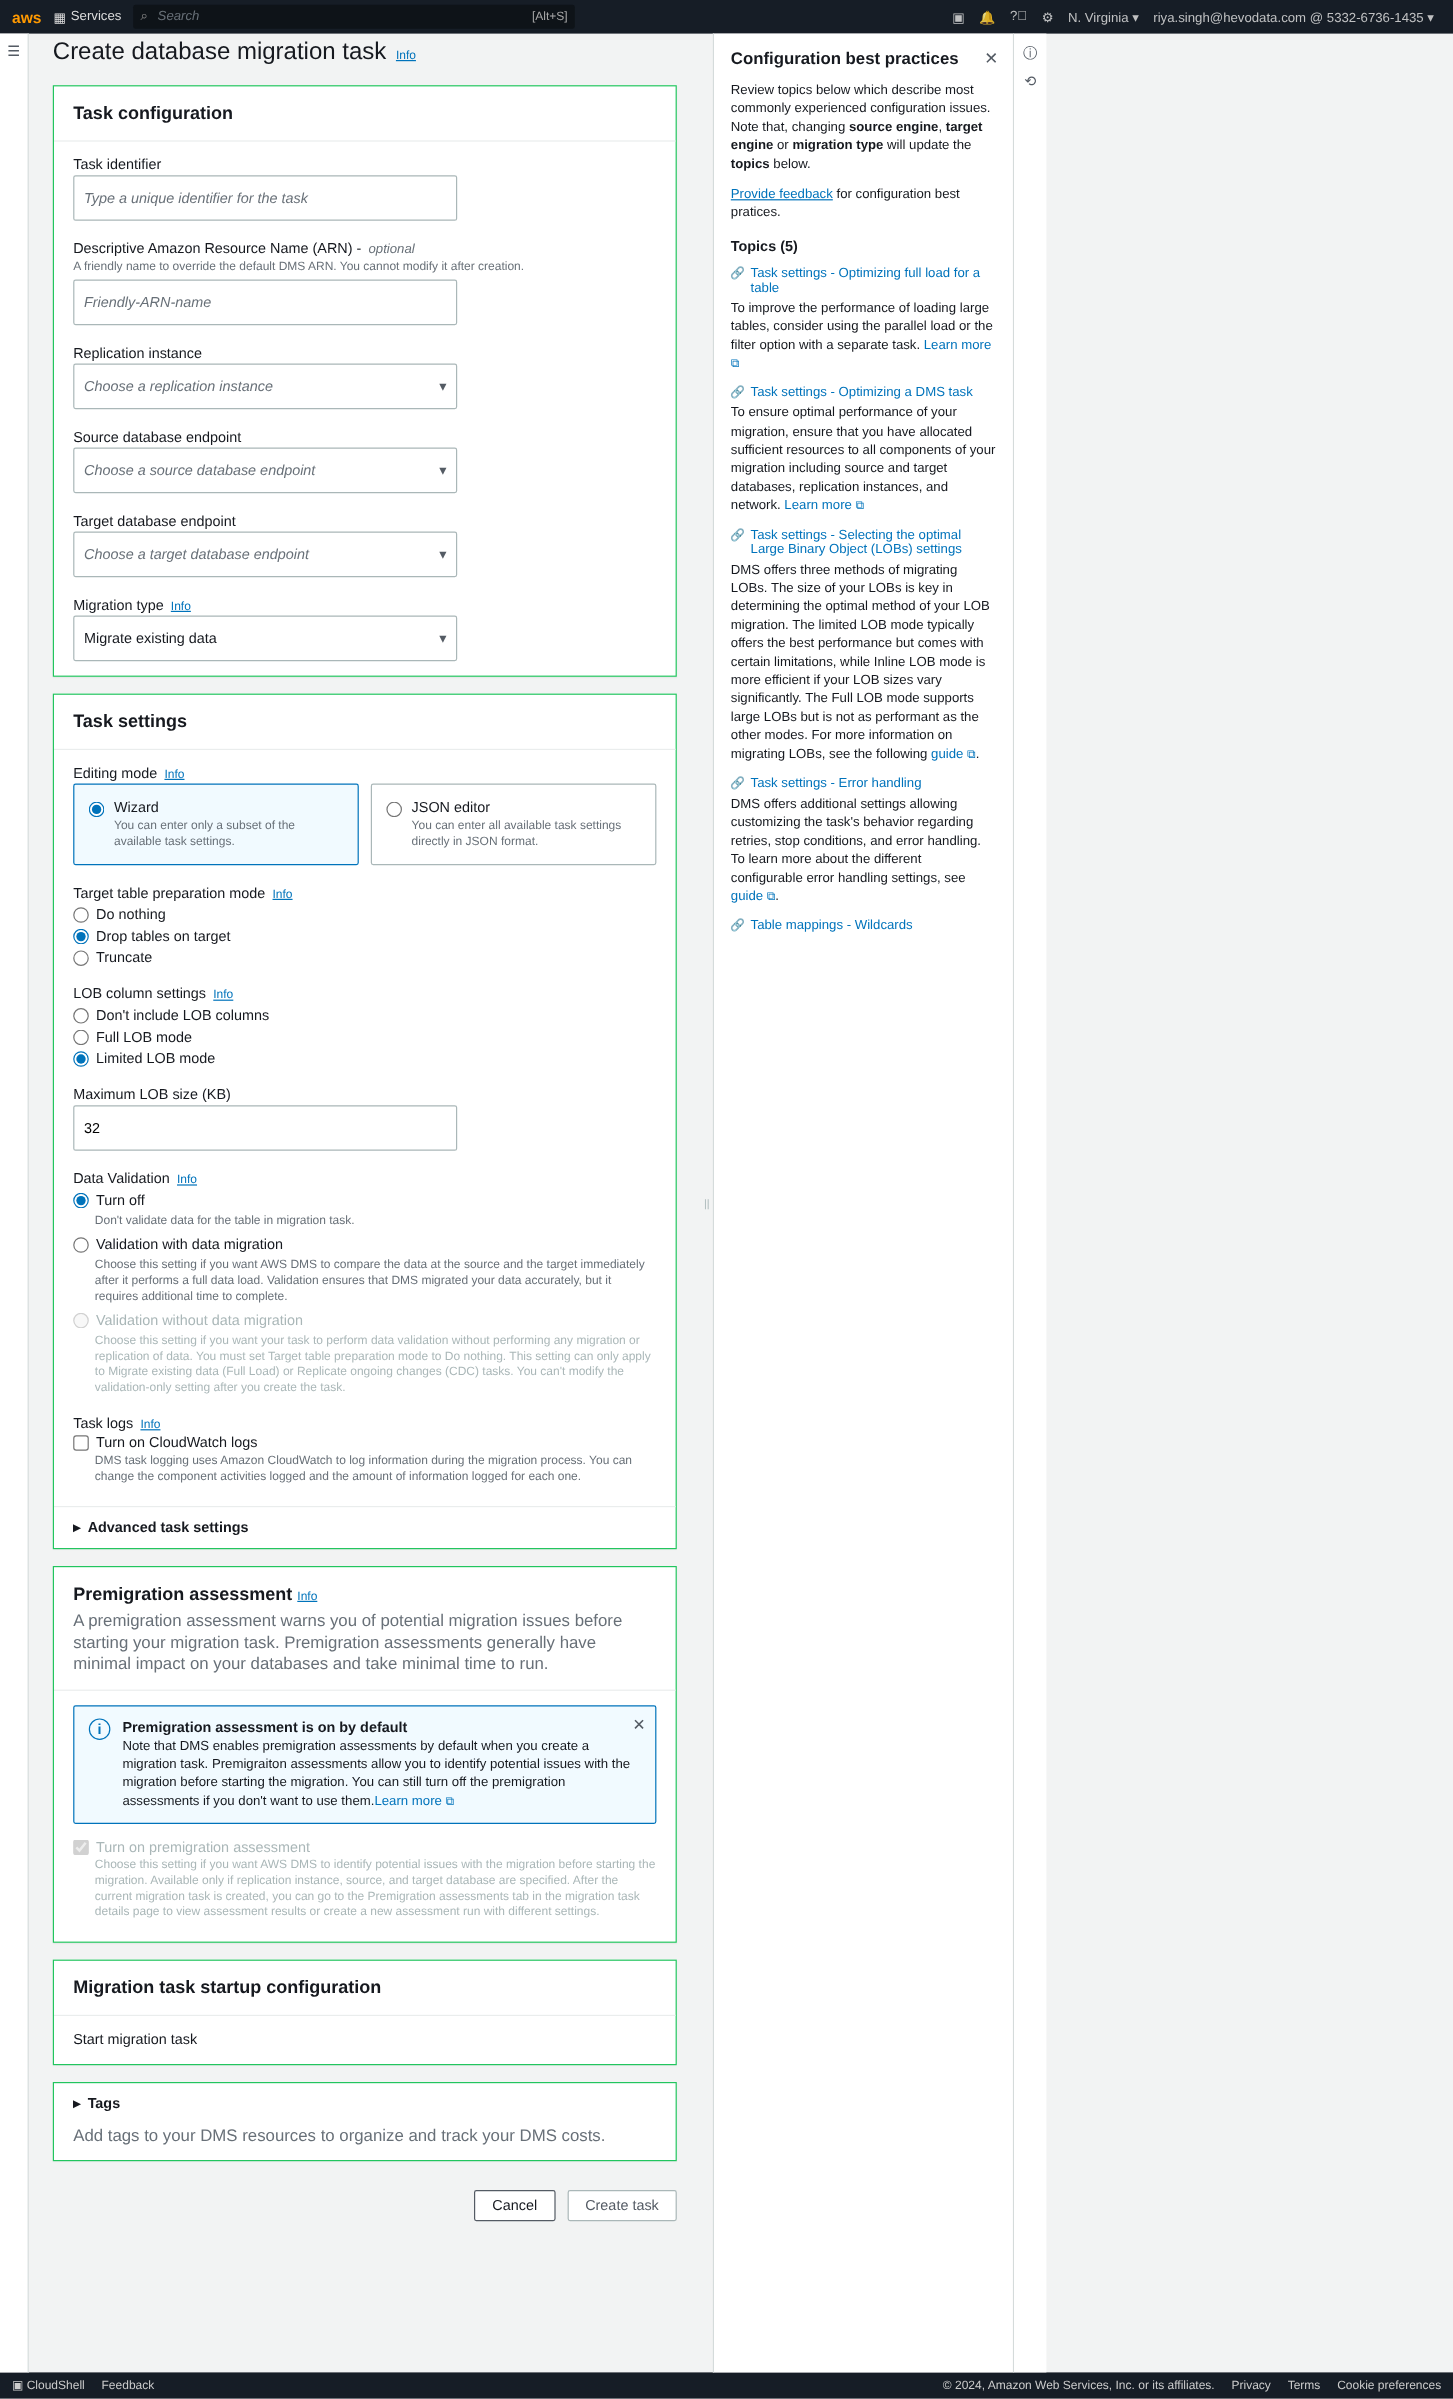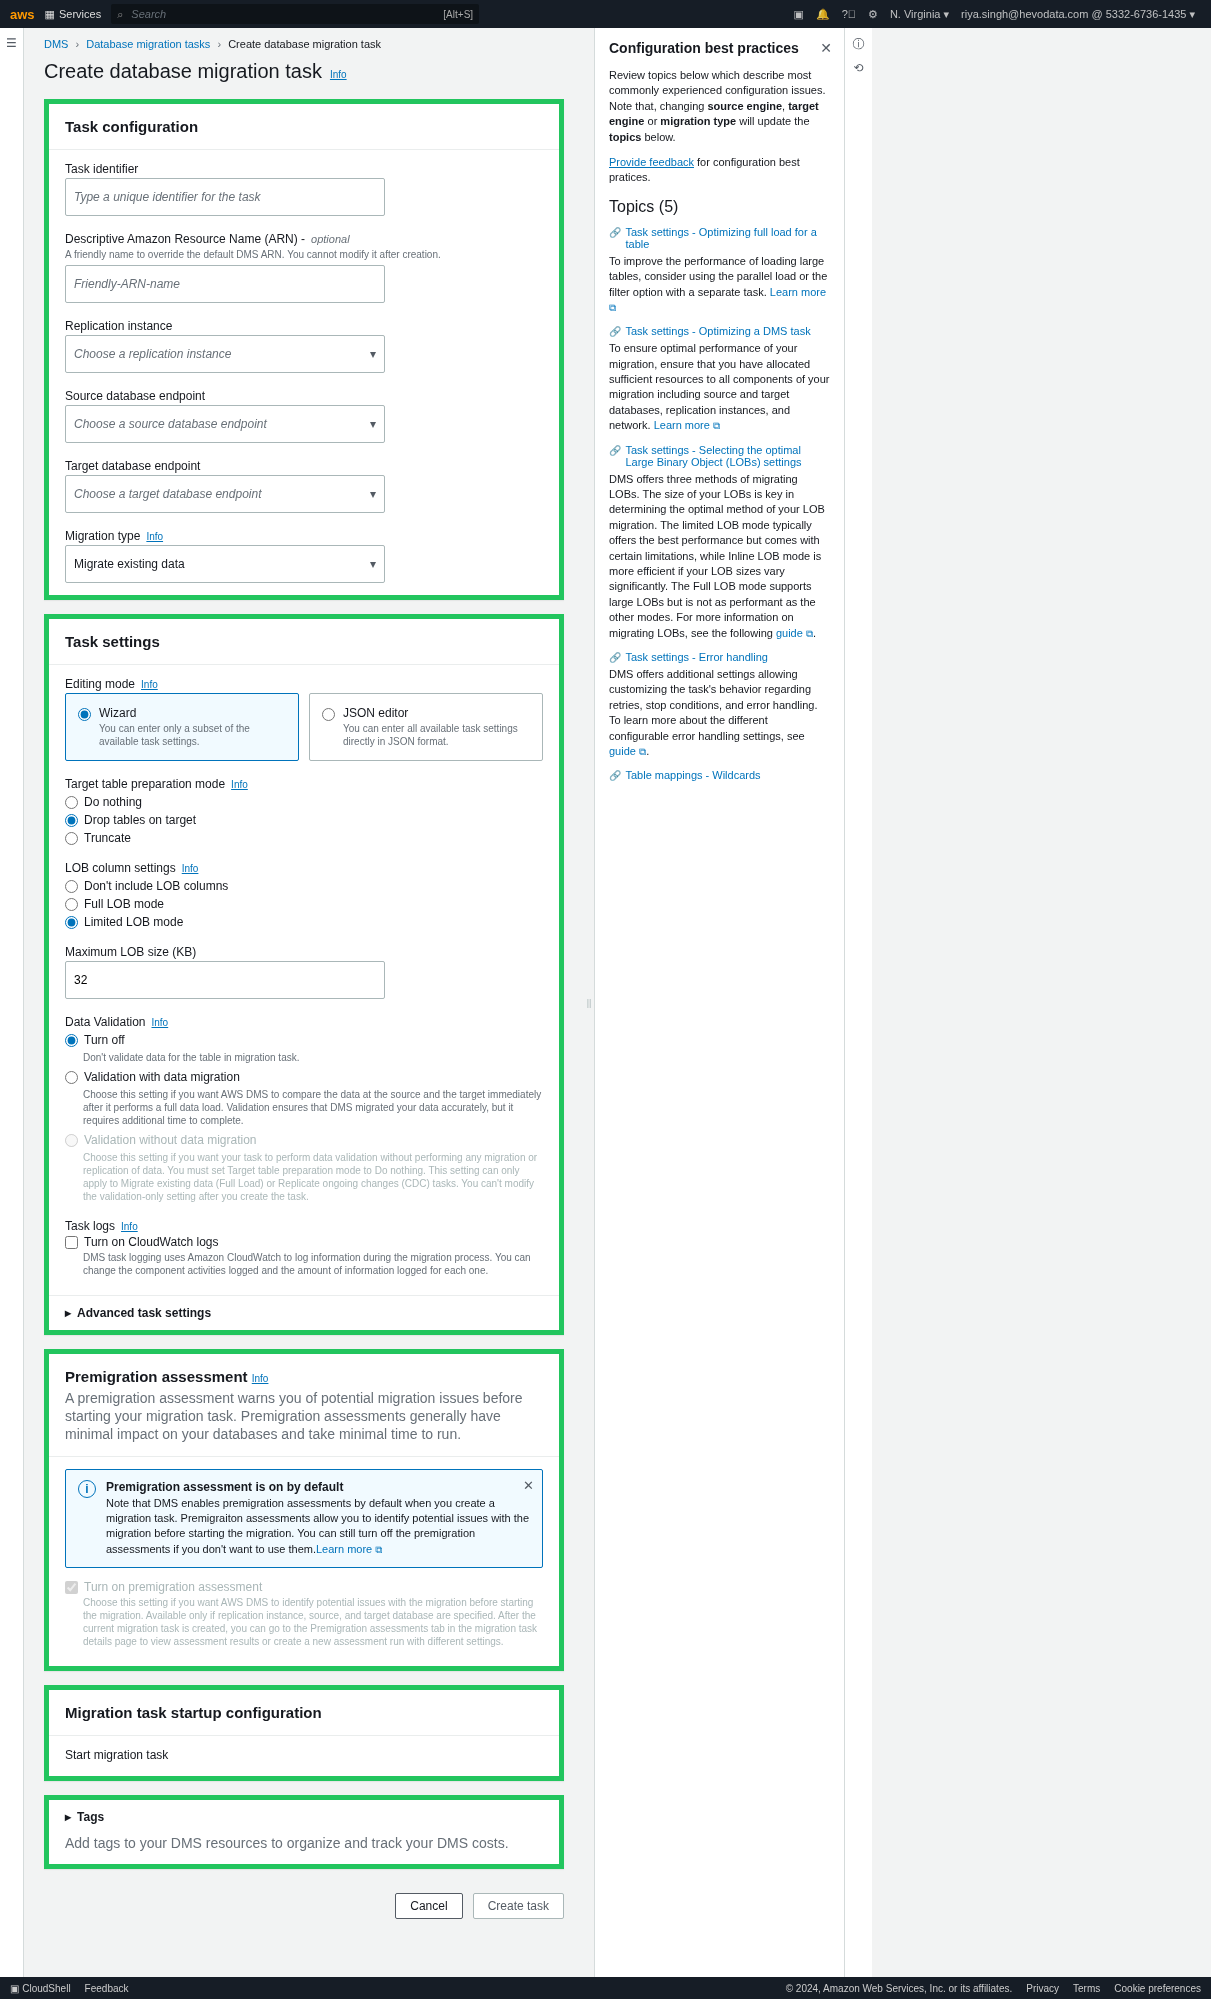--- a/index.html
+++ b/index.html
@@ -13,21 +13,21 @@
 .topnav .spacer{flex:1}
 .topnav .icon-btn{margin:0 6px;opacity:.85}
 .layout{display:flex;min-height:calc(100vh - 28px - 22px)}
 .nav-toggle{width:24px;background:#fff;border-right:1px solid #d5dbdb;display:flex;align-items:flex-start;justify-content:center;padding-top:8px;color:#545b64}
 .main{flex:1;padding:0;max-width:560px;margin:0}
 .breadcrumbs{padding:10px 20px 6px;font-size:11px}
 .breadcrumbs a{color:#0073bb;text-decoration:none}
 .breadcrumbs .sep{color:#687078;margin:0 4px}
 .page-title{padding:4px 20px 16px;font-size:20px;font-weight:400;display:flex;align-items:baseline;gap:8px}
 .page-title .info{color:#0073bb;font-size:10px;font-weight:normal}
-.panel{background:#fff;border:5px solid #22c55e;margin:0 0 14px 0;box-shadow:0 1px 1px rgba(0,0,0,.05)}
+.panel{background:#fff;border:1px solid #22c55e;margin:0 0 14px 0;box-shadow:0 1px 1px rgba(0,0,0,.05)}
 .panel-header{padding:14px 16px;font-size:15px;font-weight:700;border-bottom:1px solid #eaeded}
 .panel-body{padding:12px 16px}
 .field{margin-bottom:16px}
 .field:last-child{margin-bottom:0}
 .field-label{font-size:12px;font-weight:400;color:#16191f;margin-bottom:2px;display:flex;gap:6px;align-items:baseline}
 .field-desc{font-size:10px;color:#687078;margin-bottom:4px;line-height:1.3}
 .optional{font-style:italic;color:#687078;font-size:11px}
 .info{color:#0073bb;font-size:10px;font-weight:normal}
 input[type=text],.select{width:320px;max-width:100%;height:38px;border:1px solid #aab7b8;border-radius:2px;padding:0 8px;font-size:12px;font-family:inherit}
 input[type=text]::placeholder{color:#687078;font-style:italic}
@@ -55,21 +55,21 @@
 .ext-icon{color:#0073bb;font-size:10px}
 .check-row{display:flex;gap:6px;align-items:center}
 .check-row.disabled{color:#aab7b8}
 .actions{display:flex;justify-content:flex-end;gap:10px;padding:10px 0}
 .btn{border:1px solid #545b64;background:#fff;color:#16191f;padding:5px 14px;border-radius:2px;font-size:12px;cursor:pointer;font-family:inherit}
 .btn.primary{background:#fff;border-color:#aab7b8;color:#545b64}
 .sidepanel{width:250px;background:#fff;border-left:1px solid #d5dbdb;padding:12px 14px;font-size:11px;position:relative}
 .sidepanel h2{font-size:14px;font-weight:700;margin-bottom:12px}
 .sidepanel .close-x{position:absolute;right:12px;top:12px;color:#545b64;font-size:14px;cursor:pointer}
 .sidepanel p{line-height:1.4;margin-bottom:10px}
-.sidepanel h3{font-size:16px;font-weight:400;margin:12px 0 8px}
+.sidepanel h3{font-size:12px;font-weight:700;margin:12px 0 8px}
 .topic-title{color:#0073bb;font-weight:400;margin:10px 0 4px;display:flex;gap:4px;align-items:baseline}
 .topic-title .link-icon{font-size:10px}
 .right-rail{width:28px;background:#fff;border-left:1px solid #d5dbdb;display:flex;flex-direction:column;align-items:center;padding-top:8px;gap:8px;color:#545b64}
 .resizer{width:10px;display:flex;align-items:center;justify-content:center;color:#aab7b8;font-size:9px;user-select:none}
 .content-wrap{padding:0 20px}
 .footer{background:#161d26;height:22px;display:flex;align-items:center;padding:0 10px;color:#ccc;font-size:10px}
 .footer .spacer{flex:1}
 .footer a{color:#ccc;text-decoration:none;margin-left:14px}
 .subpanel-desc{font-size:14px;color:#687078;line-height:1.3;padding:0 16px 12px}
 input[type=radio],input[type=checkbox]{accent-color:#0073bb}
@@ -91,27 +91,20 @@
   <span class="icon-btn">?⃝</span>
   <span class="icon-btn">⚙</span>
   <span class="icon-btn"><span>N. Virginia</span> ▾</span>
   <span class="icon-btn"><span>riya.singh@hevodata.com @ 5332-6736-1435</span> ▾</span>
 </div>
 
 <div class="layout">
   <div class="nav-toggle">☰</div>
 
   <div class="main">
-    <div class="breadcrumbs">
-      <a href="#">DMS</a>
-      <span class="sep">›</span>
-      <a href="#">Database migration tasks</a>
-      <span class="sep">›</span>
-      <span>Create database migration task</span>
-    </div>
 
     <h1 class="page-title">
       <span>Create database migration task</span>
       <a href="#" class="info">Info</a>
     </h1>
 
     <div class="content-wrap">
 
     <div class="panel">
       <div class="panel-header">Task configuration</div>

